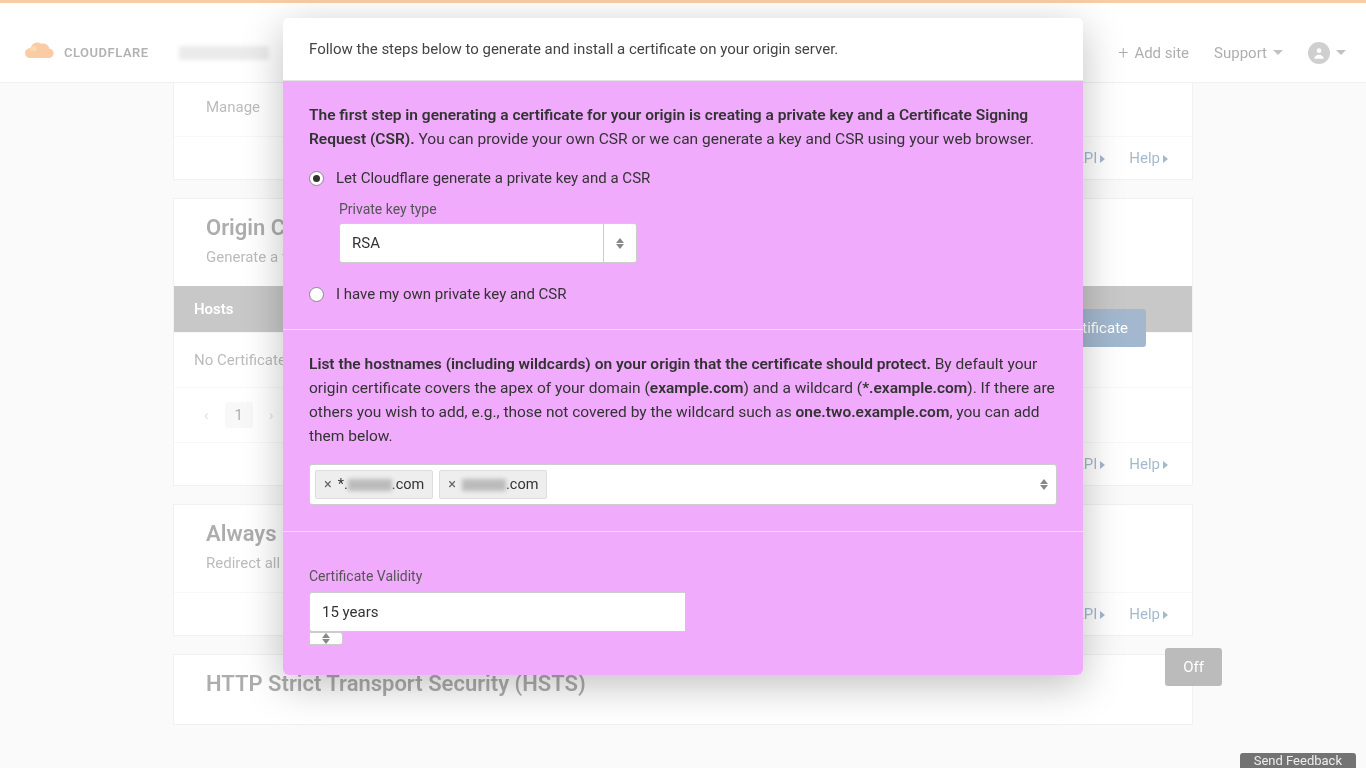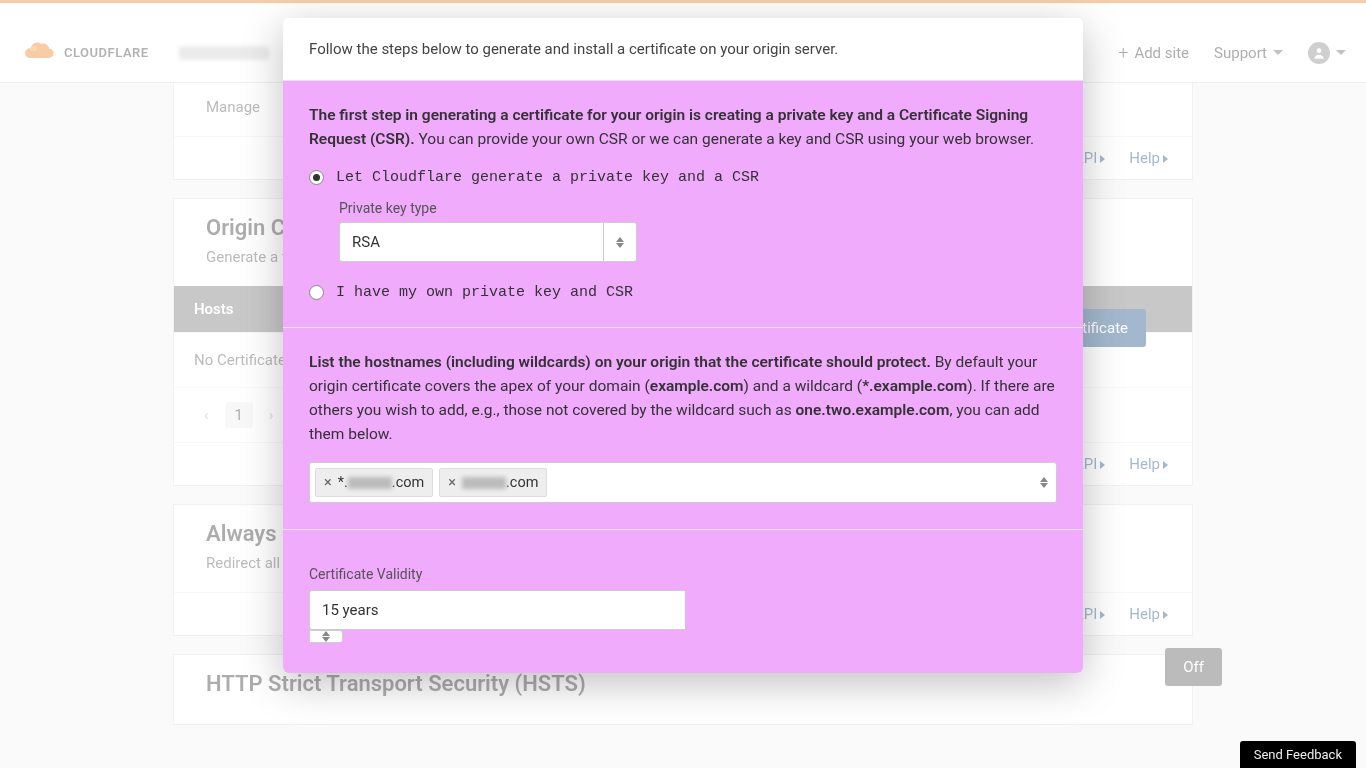--- a/index.html
+++ b/index.html
@@ -157,21 +157,20 @@
   .modal-section {
     background: #f0abfc;
     border-top: 1px solid #e5e5e5;
     padding: 22px 26px 26px;
   }
   .modal-section p { line-height: 1.55; font-size: 15.5px; color: #333; }
   .bold { font-weight: 600; }
   .radio-row {
     display: flex; align-items: center; gap: 12px; margin-top: 18px;
     cursor: pointer;
-    font-family: Liberation Mono, monospace;
   }
   .radio {
     width: 15px; height: 15px; border: 1px solid #888; border-radius: 50%;
     background: #fff; display: inline-flex; align-items: center; justify-content: center;
   }
   .radio.checked::after {
     content: ""; width: 7px; height: 7px; border-radius: 50%; background: #333;
   }
   .field-label { font-size: 14px; color: #555; margin-top: 14px; margin-left: 30px; }
   .select-wrap {
@@ -219,22 +218,22 @@
     display: flex; flex-direction: column; gap: 1px; cursor: pointer;
   }
   .validity-wrap {
     margin-top: 8px;
     width: 376px; display: flex; flex-direction: column;
   }
 
   
   .feedback-btn {
     position: fixed; right: 10px; bottom: 0;
-    background: #000000; color: #eee;
-    padding: 6px 14px; font-size: 13px;
+    background: #737373; color: #eee;
+    padding: 0 14px; font-size: 13px;
     border-radius: 3px 3px 0 0;
     cursor: pointer;
     z-index: 200;
   }
 </style>
 </head>
 <body>
 
 <div class="top-accent"></div>
 

